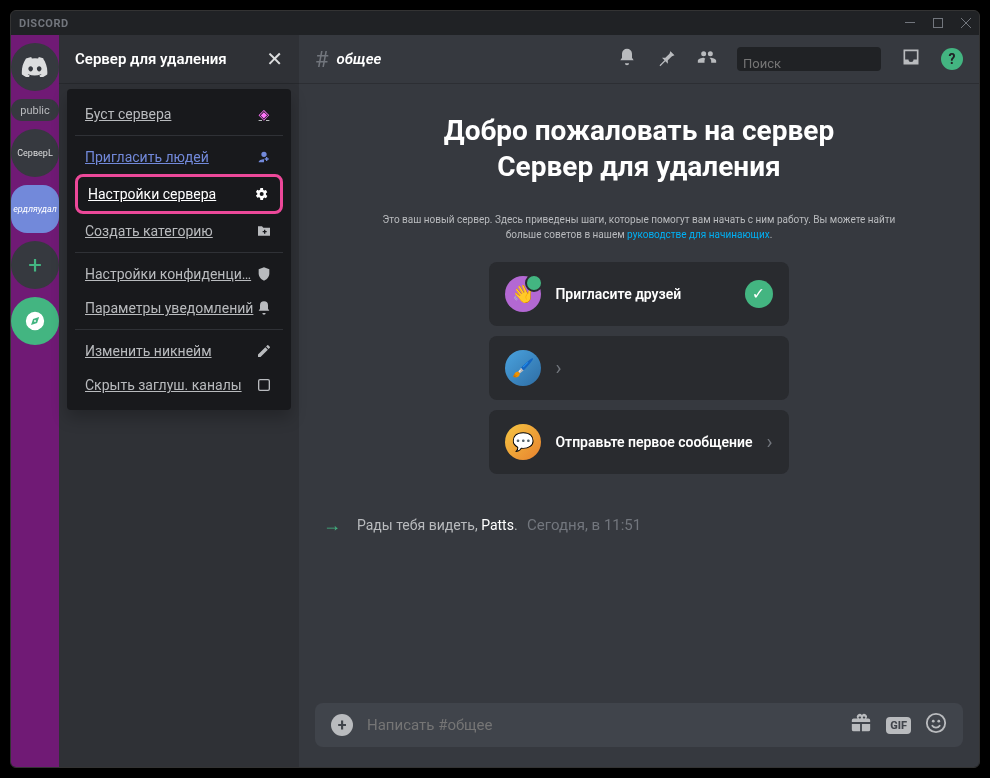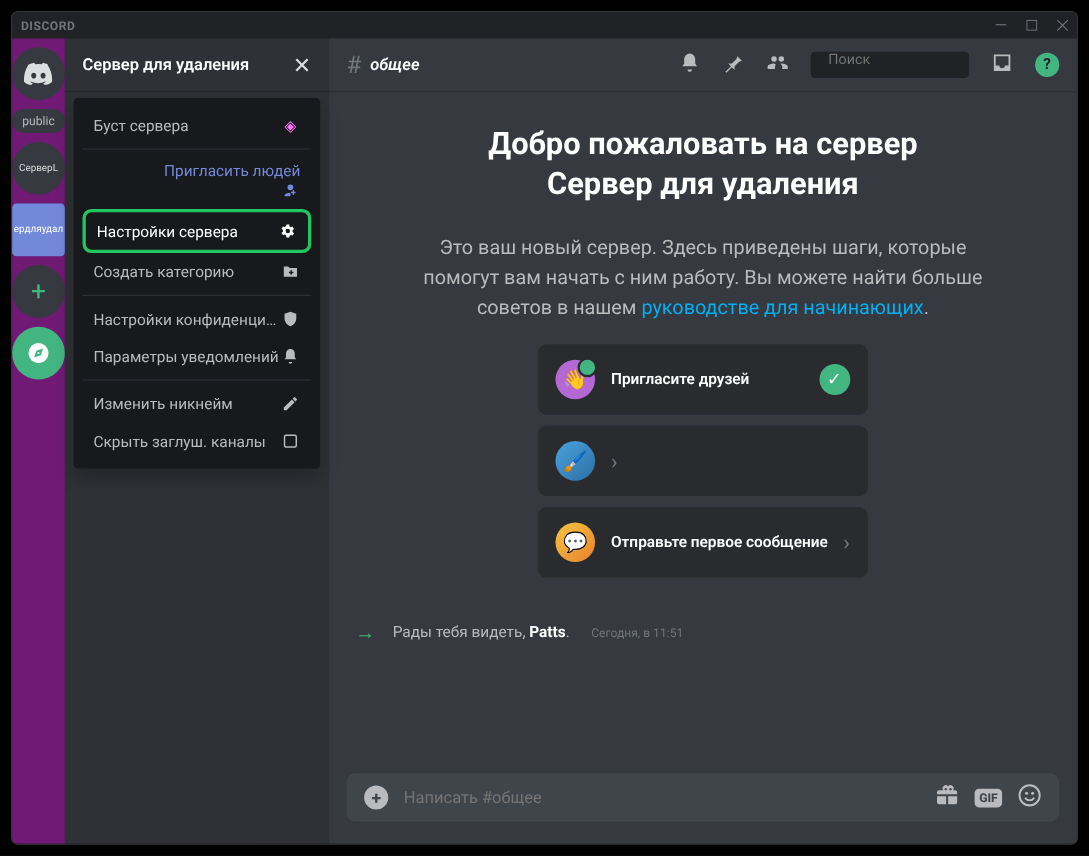--- a/index.html
+++ b/index.html
@@ -9,37 +9,37 @@
 .titlebar-controls { display: flex; gap: 18px; align-items: center; }
 .win-icon { width: 10px; height: 10px; }
 .app { flex: 1; display: flex; min-height: 0; }
 
 
 .server-rail { width: 48px; background: #701a75; display: flex; flex-direction: column; align-items: center; padding-top: 8px; gap: 8px; }
 .server-item { width: 48px; height: 48px; border-radius: 50%; background: #36393f; display: flex; align-items: center; justify-content: center; cursor: pointer; color: #dcddde; font-size: 10px; overflow: hidden; }
 .server-item.home { background: #36393f; }
 .server-item.home svg { width: 28px; }
 .server-item.pill { border-radius: 14px; background: #36393f; font-size: 11px; width: 48px; height: 22px; color: #b9bbbe; }
-.server-item.active { border-radius: 4px; background: #7289da; color: #fff; }
+.server-item.active { border-radius: 16px; background: #7289da; color: #fff; font-style: italic; }
 .server-item.add { color: #43b581; font-size: 24px; }
 .server-item.explore { background: #43b581; color: #fff; }
 .server-item.explore svg { width: 22px; }
 .server-label { font-size: 9px; text-align: center; }
 
 
 .channel-bar { width: 240px; background: #2f3136; display: flex; flex-direction: column; position: relative; }
 .server-header { height: 48px; display: flex; align-items: center; justify-content: space-between; padding: 0 16px; box-shadow: 0 1px 0 rgba(4,4,5,.2); cursor: pointer; }
 .server-header-title { color: #fff; font-weight: 600; font-size: 15px; }
 .close-x { color: #dcddde; font-size: 20px; }
 
 
 .dropdown { position: absolute; top: 54px; left: 8px; right: 8px; background: #18191c; border-radius: 4px; padding: 8px; z-index: 10; box-shadow: 0 8px 16px rgba(0,0,0,.24); }
-.dropdown-item { display: flex; align-items: flex-end; justify-content: space-between; padding: 8px 10px; border-radius: 2px; color: #b9bbbe; font-size: 14px; cursor: pointer; }
-.dropdown-item.invite { color: #7289da; flex-direction: column; }
-.dropdown-item.highlighted { border: 3px solid #22c55e; border-radius: 8px; color: #fff; }
+.dropdown-item { display: flex; align-items: center; justify-content: space-between; padding: 8px 10px; border-radius: 2px; color: #b9bbbe; font-size: 14px; cursor: pointer; text-decoration: underline; }
+.dropdown-item.invite { color: #7289da; }
+.dropdown-item.highlighted { border: 3px solid #ec4899; border-radius: 8px; color: #fff; }
 .dropdown-sep { height: 1px; background: #2f3136; margin: 4px 0; }
 .dropdown-icon { width: 18px; height: 18px; display: flex; align-items: center; justify-content: center; color: inherit; }
 .boost-icon { color: #ff73fa; }
 
 
 .user-panel { margin-top: auto; height: 52px; background: #292b2f; display: flex; align-items: center; padding: 0 8px; gap: 8px; }
 .avatar { width: 32px; height: 32px; border-radius: 50%; background: #43b581; position: relative; overflow: visible; }
 .avatar-img { width: 32px; height: 32px; border-radius: 50%; background: linear-gradient(135deg,#6a4,#fff 40%,#e74 60%); }
 .user-info { flex: 1; min-width: 0; }
 .user-name { color: #fff; font-size: 13px; font-weight: 600; }
@@ -48,45 +48,45 @@
 .user-controls .ic { width: 28px; height: 28px; display: flex; align-items: center; justify-content: center; color: #b9bbbe; cursor: pointer; }
 
 
 .main { flex: 1; background: #36393f; display: flex; flex-direction: column; min-width: 0; }
 .topbar { height: 48px; display: flex; align-items: center; padding: 0 16px; box-shadow: 0 1px 0 rgba(4,4,5,.2); gap: 8px; }
 .hash { color: #72767d; font-size: 22px; font-weight: 400; }
 .channel-name { color: #fff; font-weight: 600; font-size: 15px; font-style: italic; }
 .topbar-spacer { flex: 1; }
 .topbar-icons { display: flex; gap: 20px; align-items: center; color: #b9bbbe; }
 .topbar-icons .ic { cursor: pointer; }
-.search-box { background: #202225; border-radius: 4px; height: 24px; width: 144px; display: flex; align-items: flex-start; padding: 0 16px; color: #72767d; font-size: 13px; gap: 4px; }
+.search-box { background: #202225; border-radius: 4px; height: 24px; width: 144px; display: flex; align-items: flex-end; padding: 0 6px; color: #72767d; font-size: 13px; gap: 4px; }
 .search-box input { background: none; border: none; outline: none; color: #dcddde; flex: 1; font-size: 13px; }
 .help-icon { width: 22px; height: 22px; border-radius: 50%; background: #43b581; color: #202225; display: flex; align-items: center; justify-content: center; font-weight: 700; font-size: 14px; }
 
 .content { flex: 1; overflow-y: auto; padding: 20px 16px 0; display: flex; flex-direction: column; }
 .welcome { text-align: center; color: #fff; max-width: 520px; margin: 10px auto 20px; }
 .welcome h1 { font-size: 28px; font-weight: 700; line-height: 1.3; margin-bottom: 26px; }
-.welcome p { color: #b9bbbe; font-size: 18px; line-height: 1.5; }
+.welcome p { color: #b9bbbe; font-size: 10px; line-height: 1.5; }
 .welcome a { color: #00b0f4; text-decoration: none; }
 
 .cards { max-width: 420px; margin: 0 auto; display: flex; flex-direction: column; gap: 10px; }
 .card { background: #292b2f; border-radius: 8px; padding: 14px 16px; display: flex; align-items: center; gap: 14px; cursor: pointer; color: #fff; }
 .card-icon { width: 36px; height: 36px; border-radius: 50%; display: flex; align-items: center; justify-content: center; font-size: 18px; flex-shrink: 0; position: relative; }
 .card-icon.c1 { background: #b368d3; }
 .card-icon.c1::after { content: ""; position: absolute; top: -2px; right: -2px; width: 14px; height: 14px; border-radius: 50%; background: #43b581; border: 2px solid #292b2f; }
 .card-icon.c2 { background: linear-gradient(135deg,#4aa3df,#2e6da4); }
 .card-icon.c3 { background: linear-gradient(135deg,#f5c542,#e8822e); }
 .card-text { flex: 1; font-size: 14px; font-weight: 600; line-height: 1.3; }
 .card-check { width: 28px; height: 28px; border-radius: 50%; background: #43b581; display: flex; align-items: center; justify-content: center; color: #fff; }
 .card-chevron { color: #72767d; font-size: 20px; }
 
 .system-msg { display: flex; align-items: center; gap: 16px; padding: 10px 8px; color: #b9bbbe; font-size: 14px; margin-top: 30px; }
 .arrow-in { color: #43b581; font-size: 18px; }
-.system-msg .un { color: #fff; font-weight: 700; }
-.system-msg .ts { color: #72767d; font-size: 11px; margin-left: 16px; }
+.system-msg .un { color: #fff; font-weight: 400; }
+.system-msg .ts { color: #72767d; font-size: 15px; margin-left: 6px; }
 
 .composer { margin: 10px 16px 20px; background: #40444b; border-radius: 8px; height: 44px; display: flex; align-items: center; padding: 0 16px; gap: 14px; }
 .composer .plus { width: 22px; height: 22px; border-radius: 50%; background: #b9bbbe; color: #40444b; display: flex; align-items: center; justify-content: center; font-weight: 700; cursor: pointer; }
 .composer input { flex: 1; background: none; border: none; outline: none; color: #dcddde; font-size: 15px; }
 .composer-icons { display: flex; gap: 14px; align-items: center; color: #b9bbbe; }
 .composer-icons .ic { cursor: pointer; }
 .gif-badge { font-size: 11px; font-weight: 800; background: #b9bbbe; color: #40444b; padding: 2px 4px; border-radius: 4px; }
 
 svg { fill: currentColor; }
 </style>

